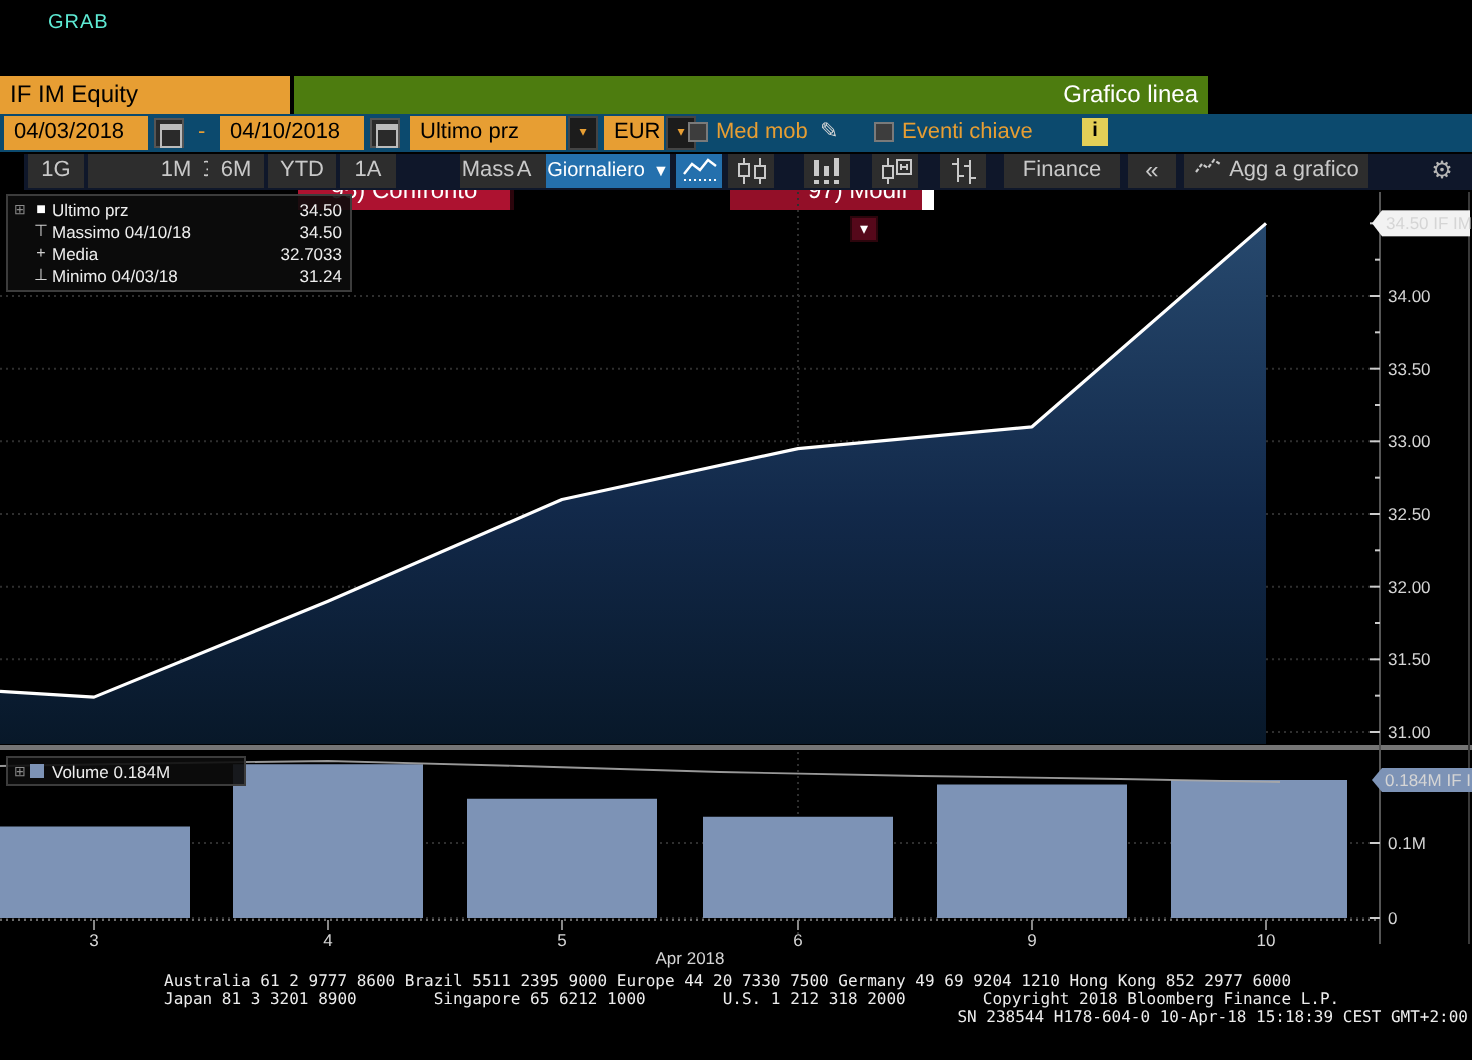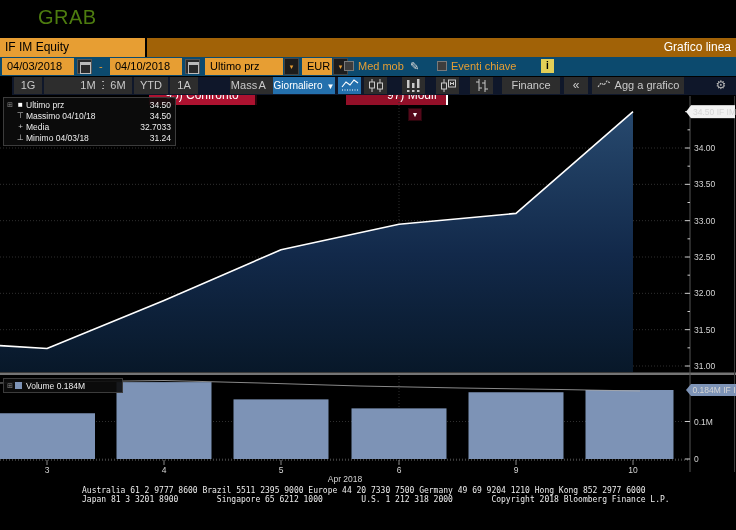--- a/index.html
+++ b/index.html
@@ -1,29 +1,29 @@
 <!DOCTYPE html>
 <html><head>
 <meta charset="utf-8">
 <style>
   html,body{margin:0;padding:0;background:#000;}
   body{width:736px;height:530px;overflow:hidden;font-family:"Liberation Sans","DejaVu Sans",sans-serif;position:relative;}
   .a{position:absolute;}
   .screen{position:absolute;left:0;top:0;width:736px;height:530px;background:#000;}
 
   
-  .grab{left:38px;top:6px;color:#4d7c0f;font-size:20px;letter-spacing:.5px;}
-
-  
-  .menubar{left:0;top:38px;width:736px;height:19px;background:#a16207;}
+  .grab{left:24px;top:6px;color:#5eead4;font-size:10px;letter-spacing:.5px;}
+
+  
+  .menubar{left:0;top:38px;width:604px;height:19px;background:#4d7c0f;}
   .security{left:0;top:0;width:147px;height:19px;background:#e79e33;color:#000;font-size:12px;line-height:19px;padding-left:5px;box-sizing:border-box;border-right:2px solid #000;}
   .mbtn{height:19px;line-height:19px;color:#fff;font-size:12px;text-align:center;box-sizing:border-box;margin-top:48px;}
   .b-conf{left:149px;width:108px;background:#ad1230;border-right:2px solid #2b050c;}
   .b-az{left:259px;width:104px;background:#930f28;border-right:2px solid #2b050c;}
-  .b-mod{left:346px;width:102px;background:#930f28;border-right:2px solid #ffffff;padding-left:32px;}
+  .b-mod{left:365px;width:102px;background:#930f28;border-right:6px solid #ffffff;padding-left:32px;}
   .menuarrow{display:inline-block;margin-left:6px;background:#55081a;color:#fff;font-size:8px;line-height:11px;width:12px;height:11px;vertical-align:1px;border:1px solid #2b050c;}
   .viewtitle{right:5px;top:0;color:#fff;font-size:12px;line-height:19px;}
 
   
   .row2{left:0;top:57px;width:736px;height:19px;background:#0c4a6e;}
   .ofield{background:#e79e33;color:#000;font-size:11px;line-height:17px;top:1px;height:17px;box-sizing:border-box;padding-left:5px;}
   .calbtn{top:2px;width:15px;height:15px;background:#2a2a2a;border:1px solid #555;box-sizing:border-box;}
   .calbtn .cal{position:absolute;left:2px;top:2px;width:9px;height:8px;border:1px solid #bbb;border-top:3px solid #bbb;}
   .dash{color:#e79e33;font-size:11px;line-height:19px;}
   .dropbox{top:1px;width:15px;height:17px;background:#1c1c1c;border:1px solid #444;color:#e79e33;font-size:7px;text-align:center;line-height:16px;box-sizing:border-box;}
@@ -280,15 +280,16 @@
     <div class="lrow">
       <span class="ltree">⊞</span>
       <span class="bluesq"></span>
       <span>Volume</span>&nbsp;<span>0.184M</span>
     </div>
   </div>
 
   <div class="a status">
     <div class="a s1">Australia 61 2 9777 8600 Brazil 5511 2395 9000 Europe 44 20 7330 7500 Germany 49 69 9204 1210 Hong Kong 852 2977 6000</div>
     <div class="a s2">Japan 81 3 3201 8900        Singapore 65 6212 1000        U.S. 1 212 318 2000        Copyright 2018 Bloomberg Finance L.P.</div>
+    <div class="a s3">SN 238544 H178-604-0 10-Apr-18 15:18:39 CEST GMT+2:00</div>
   </div>
 
 </div>
 
 </body></html>

